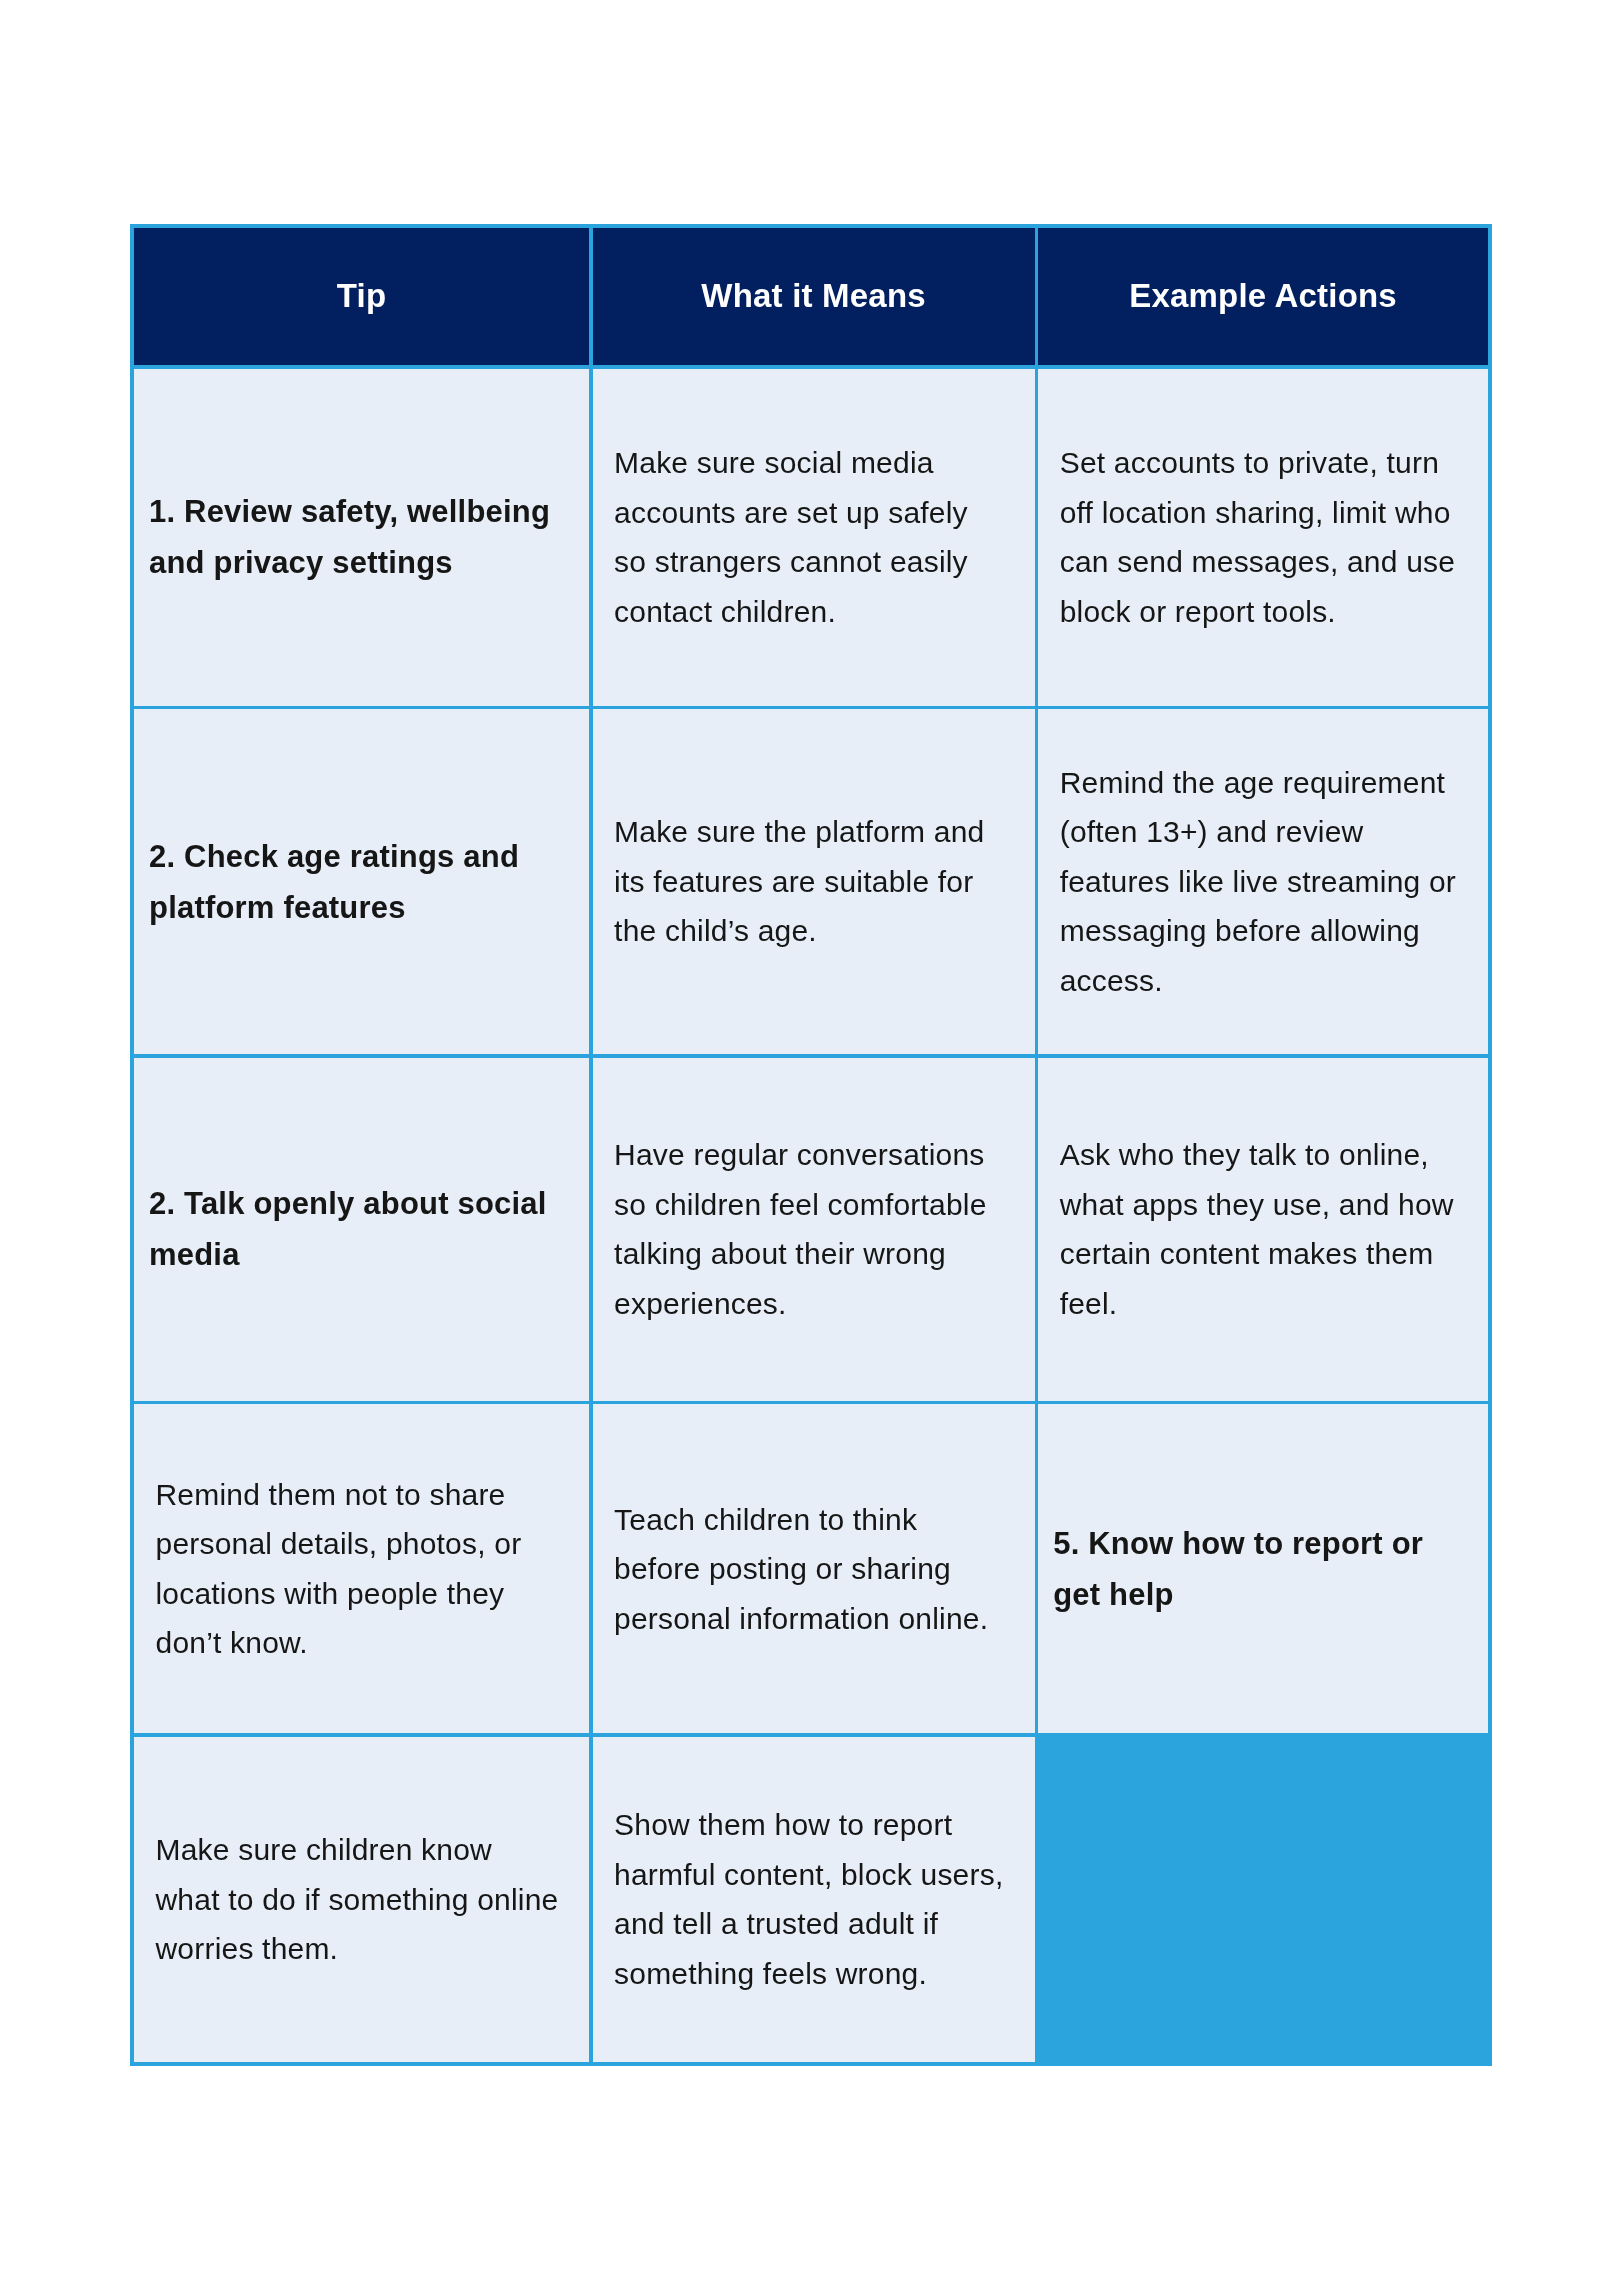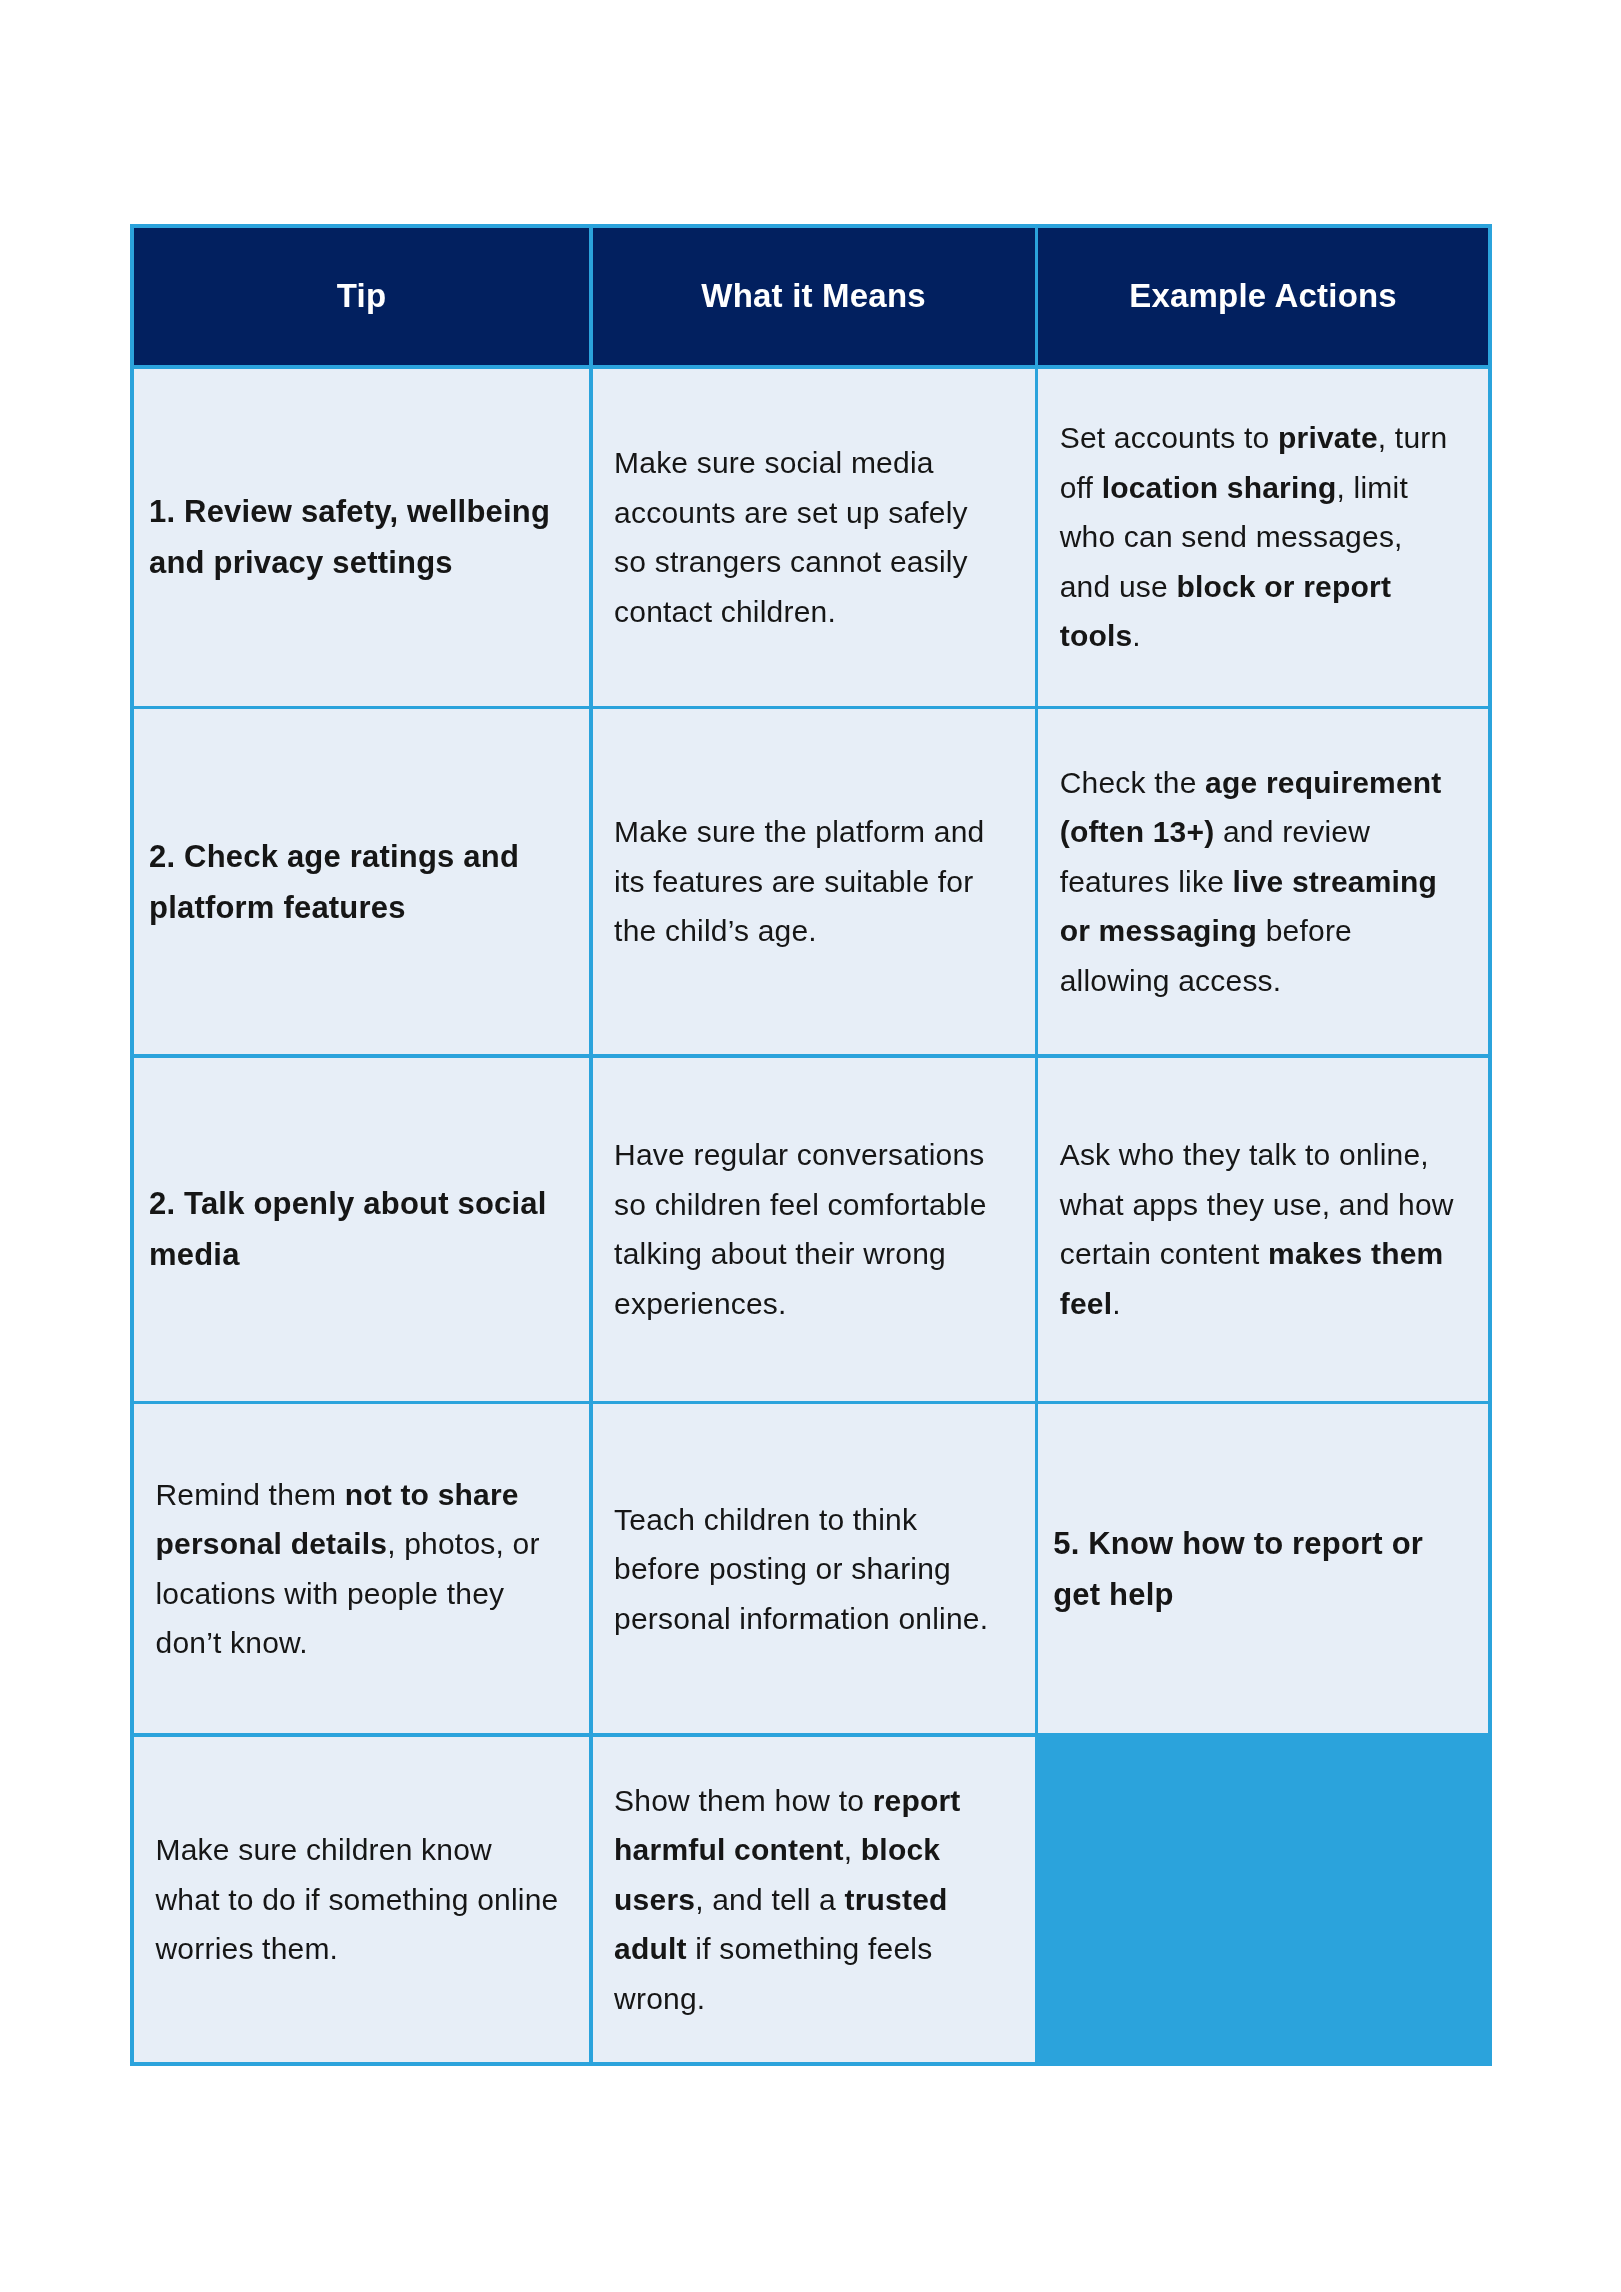--- a/index.html
+++ b/index.html
@@ -55,21 +55,21 @@
     text-align: center;
     font-weight: 700;
     font-size: 33px;
     padding: 9px;
   }
   .tip-cell {
     font-weight: 700;
     font-size: 31px;
     padding-left: 15px;
   }
-  .actions-cell b, .cell b { font-weight: 700; }
+  .actions-cell b, .cell b { font-weight: 400; }
 </style>
 </head>
 <body>
 
 <div class="page">
   <div class="safety-table">
 
     <div class="cell header-cell">Tip</div>
     <div class="cell header-cell">What it Means</div>
     <div class="cell header-cell">Example Actions</div>
@@ -84,21 +84,21 @@
       <span class="cell-inner"><span>Set accounts to </span><b>private</b><span>, turn off </span><b>location sharing</b><span>, limit who can send messages, and use </span><b>block or report tools</b><span>.</span></span>
     </div>
 
     <div class="cell tip-cell">
       <span class="cell-inner">2. Check age ratings and platform features</span>
     </div>
     <div class="cell meaning-cell">
       <span class="cell-inner">Make sure the platform and its features are suitable for the child’s age.</span>
     </div>
     <div class="cell actions-cell">
-      <span class="cell-inner"><span>Check the </span><b>age requirement (often 13+)</b><span> and review features like </span><b>live streaming or messaging</b><span> before allowing access.</span></span>
+      <span class="cell-inner"><span>Remind the </span><b>age requirement (often 13+)</b><span> and review features like </span><b>live streaming or messaging</b><span> before allowing access.</span></span>
     </div>
 
     <div class="cell tip-cell">
       <span class="cell-inner">2. Talk openly about social media</span>
     </div>
     <div class="cell meaning-cell">
       <span class="cell-inner">Have regular conversations so children feel comfortable talking about their wrong experiences.</span>
     </div>
     <div class="cell actions-cell">
       <span class="cell-inner"><span>Ask who they talk to online, what apps they use, and how certain content </span><b>makes them feel</b><span>.</span></span>

